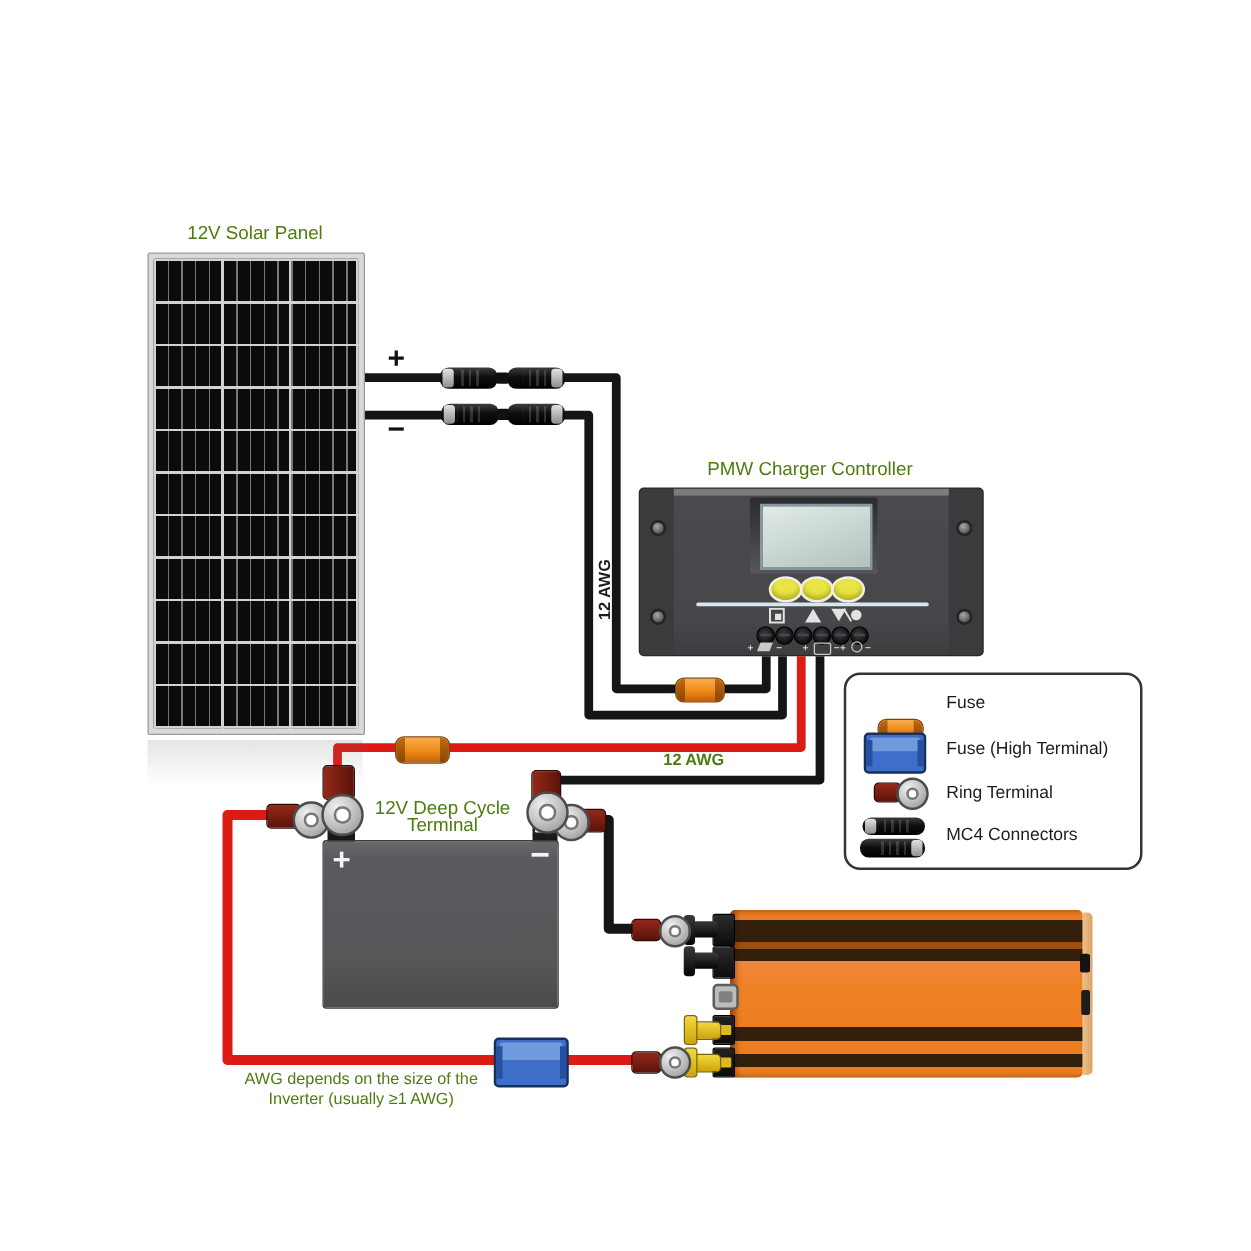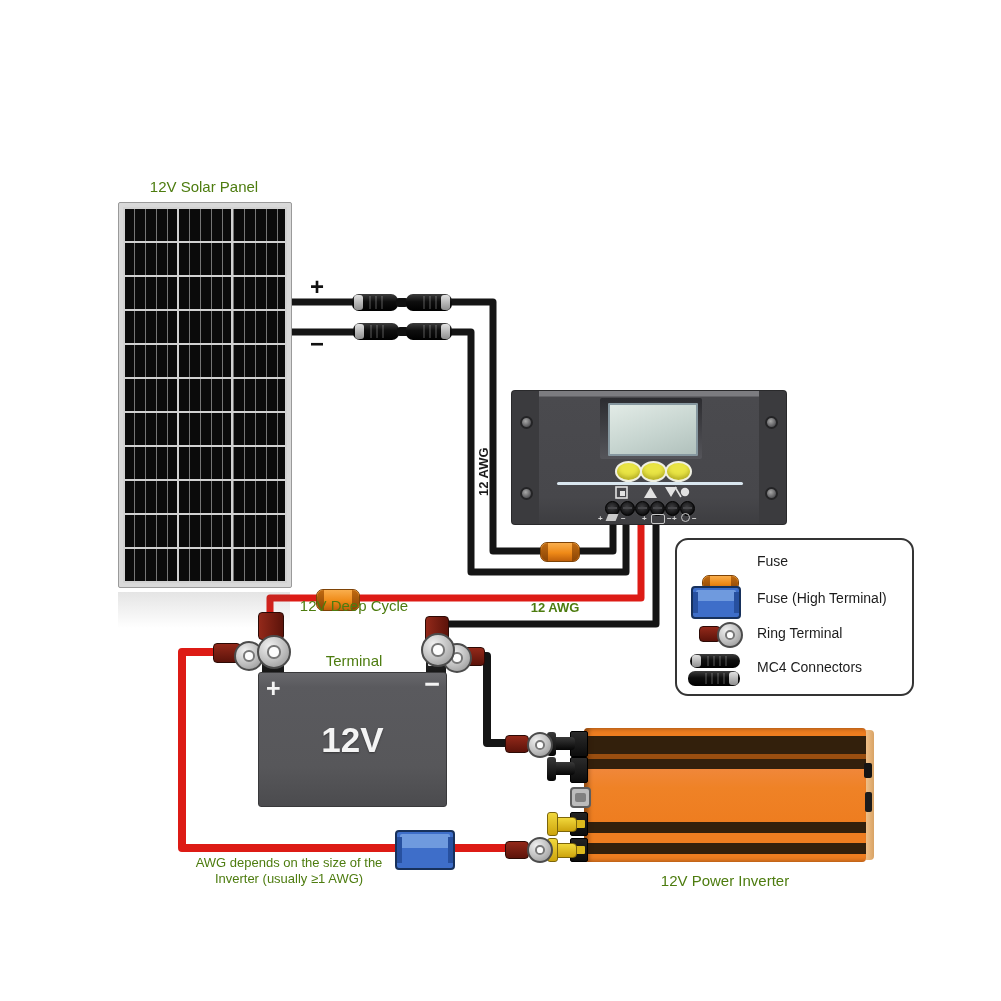--- a/index.html
+++ b/index.html
@@ -140,20 +140,21 @@
     <span class="ridges"></span>
     <span class="nose r"></span>
     </div>
   <div class="mc4" style="left:406px;top:323px;width:46px;">
     <span class="band r"></span>
     <span class="ridges"></span>
     </div>
 
   <div class="awg-v">12 AWG</div>
 
+  <div class="lbl" style="left:508px;top:367px;width:280px;">PMW Charger Controller</div>
   <div class="ctrl">
     <div class="ctrl-face"></div>
     <div class="screw" style="left:8px;top:25px;"></div>
     <div class="screw" style="left:8px;top:96px;"></div>
     <div class="screw" style="left:253px;top:25px;"></div>
     <div class="screw" style="left:253px;top:96px;"></div>
     <div class="lcd-bezel"></div>
     <div class="lcd"></div>
     <div class="btn" style="left:103px;top:70px;"></div>
     <div class="btn" style="left:128px;top:70px;"></div>
@@ -201,32 +202,31 @@
   <div class="fuse-b" style="left:395px;top:830px;width:56px;height:36px;">
     <span class="top"></span>
     <span class="tab l"></span>
     <span class="tab r"></span>
     </div>
 
   <div class="lbl bold" style="left:515px;top:601px;width:80px;font-size:13px;">12 AWG</div>
   <div class="lbl" style="left:169px;top:856px;width:240px;font-size:13px;">AWG depends on the size of the</div>
   <div class="lbl" style="left:169px;top:872px;width:240px;font-size:13px;">Inverter (usually ≥1 AWG)</div>
 
-  <div class="lbl" style="left:259px;top:597px;width:190px;">12V Deep Cycle</div>
+  <div class="lbl" style="left:259px;top:638px;width:190px;">12V Deep Cycle</div>
   <div class="lbl" style="left:259px;top:652px;width:190px;">Terminal</div>
   <div class="post" style="left:262px;top:648px;width:22px;height:28px;">
     <span class="stripe"></span>
     </div>
   <div class="post" style="left:426px;top:652px;width:20px;height:26px;">
     <span class="stripe"></span>
     </div>
   <div class="battery">
     <span class="batt-sign" style="left:7px;top:1px;font-size:25px;">+</span>
     <span class="batt-sign" style="right:6px;top:-4px;font-size:27px;">−</span>
-    <div class="batt-sign" style="left:0;right:0;top:47px;text-align:center;font-size:35px;text-shadow:0 1px 2px rgba(0,0,0,.4);">12V</div>
   </div>
 
   <div class="crimp v" style="left:258px;top:612px;width:24px;height:26px;"></div>
   <div class="crimp" style="left:213px;top:643px;width:26px;height:18px;"></div>
   <div class="crimp v" style="left:425px;top:616px;width:22px;height:26px;"></div>
   <div class="crimp" style="left:459px;top:647px;width:24px;height:17px;"></div>
   <div class="ring" style="left:234px;top:641px;width:26px;height:26px;">
     <span class="hole"></span>
     </div>
   <div class="ring" style="left:257px;top:635px;width:30px;height:30px;">
@@ -263,21 +263,20 @@
   <div class="stud-bar yellow-metal" style="left:549px;top:843px;width:26px;"></div>
   <div class="stud-head yellow-metal" style="left:547px;top:838px;height:22px;"></div>
   <div class="crimp" style="left:505px;top:735px;width:22px;height:16px;"></div>
   <div class="ring" style="left:527px;top:732px;width:22px;height:22px;">
     <span class="hole"></span>
     </div>
   <div class="crimp" style="left:505px;top:841px;width:22px;height:16px;"></div>
   <div class="ring" style="left:527px;top:837px;width:22px;height:22px;">
     <span class="hole"></span>
     </div>
-  <div class="lbl" style="left:585px;top:872px;width:280px;">12V Power Inverter</div>
 
   <div class="legend">
     <span class="item-label" style="top:13px;">Fuse</span>
     <div class="fuse-o" style="left:25px;top:35px;width:35px;height:14px;">
       <span class="cap l"></span>
       <span class="cap r"></span>
       </div>
     <div class="fuse-b" style="left:14px;top:46px;width:46px;height:29px;">
       <span class="top"></span>
       <span class="tab l"></span>

